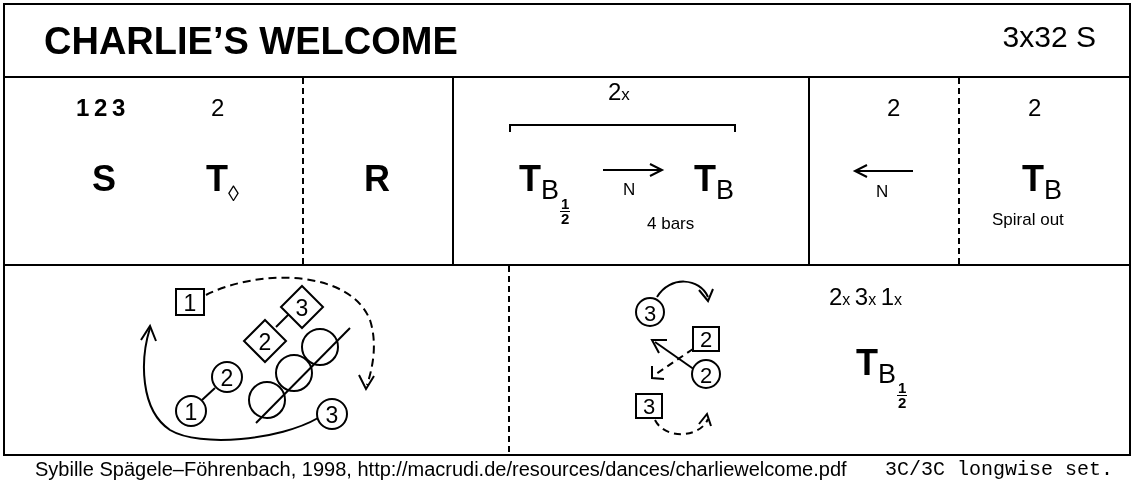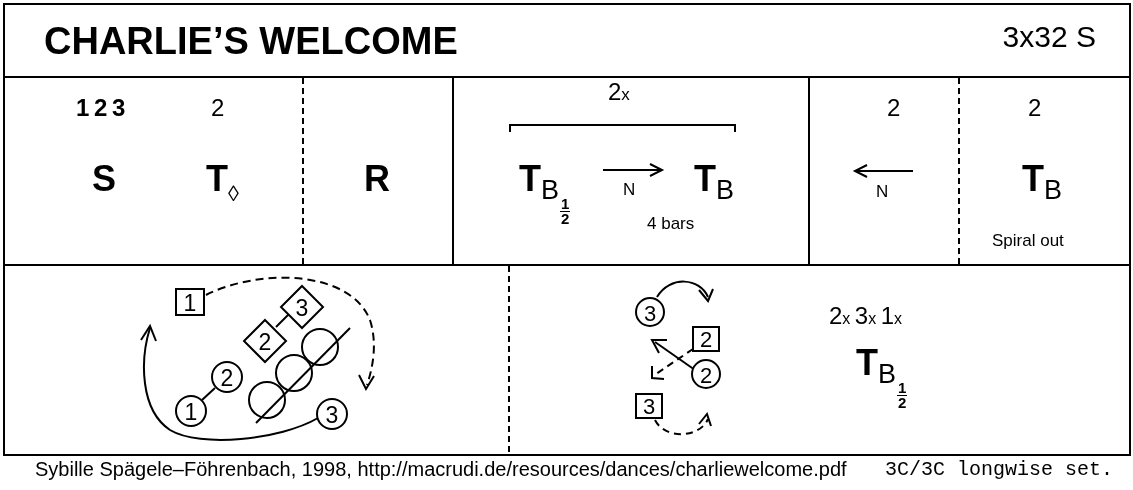--- a/index.html
+++ b/index.html
@@ -75,21 +75,21 @@
 <svg style="left:0; top:0;" width="1133" height="490">
   <line x1="857" y1="171" x2="913" y2="171" stroke="#000" stroke-width="2"></line>
   <path d="M867 165 L855 171 L867 177" fill="none" stroke="#000" stroke-width="2"></path>
 </svg>
 <div class="abs small" style="left:876px; top:182px;">N</div>
 
 <div class="abs num" style="left:1028px; top:94px;">2</div>
 <div class="abs big" style="left:1022px; top:158px;">
   <span>T</span><span class="sub" style="vertical-align:-8px;">B</span>
 </div>
-<div class="abs small" style="left:992px; top:210px;margin-top:21px;">Spiral out</div>
+<div class="abs small" style="left:992px; top:210px;">Spiral out</div>
 
 <svg style="left:0; top:0;" width="1133" height="490">
 
   <path d="M206 295 C 260 268, 350 270, 370 320 C 378 345, 372 370, 367 385" fill="none" stroke="#000" stroke-width="2" stroke-dasharray="8,5"></path>
   <path d="M359 375 L366 389 L374 376" fill="none" stroke="#000" stroke-width="2"></path>
 
   <path d="M318 418 C 280 440, 200 448, 170 430 C 140 410, 140 360, 150 328" fill="none" stroke="#000" stroke-width="2"></path>
   <path d="M141 340 L150 326 L156 341" fill="none" stroke="#000" stroke-width="2"></path>
 
   <g>
@@ -153,21 +153,21 @@
 
   <g>
     <rect x="636" y="394" width="26" height="24" fill="#fff" stroke="#000" stroke-width="2"></rect>
     <text x="649" y="414" font-size="22" text-anchor="middle">3</text>
   </g>
 
   <path d="M655 420 C 665 440, 700 438, 708 419" fill="none" stroke="#000" stroke-width="2" stroke-dasharray="7,5"></path>
   <path d="M699 424 L707 414 L711 426" fill="none" stroke="#000" stroke-width="2"></path>
 </svg>
 
-<div class="abs" style="left:829px; top:283px;margin-top:19px;">
+<div class="abs" style="left:829px; top:283px;">
   <span class="num">2</span><span style="font-size:16px;">x</span>
   <span class="num">3</span><span style="font-size:16px;">x</span>
   <span class="num">1</span><span style="font-size:16px;">x</span>
 </div>
 <div class="abs big" style="left:856px; top:342px;">
   <span>T</span><span class="sub" style="vertical-align:-8px;">B</span><span class="frac">
       <span class="n">1</span>
       <span>2</span>
     </span>
 </div>

